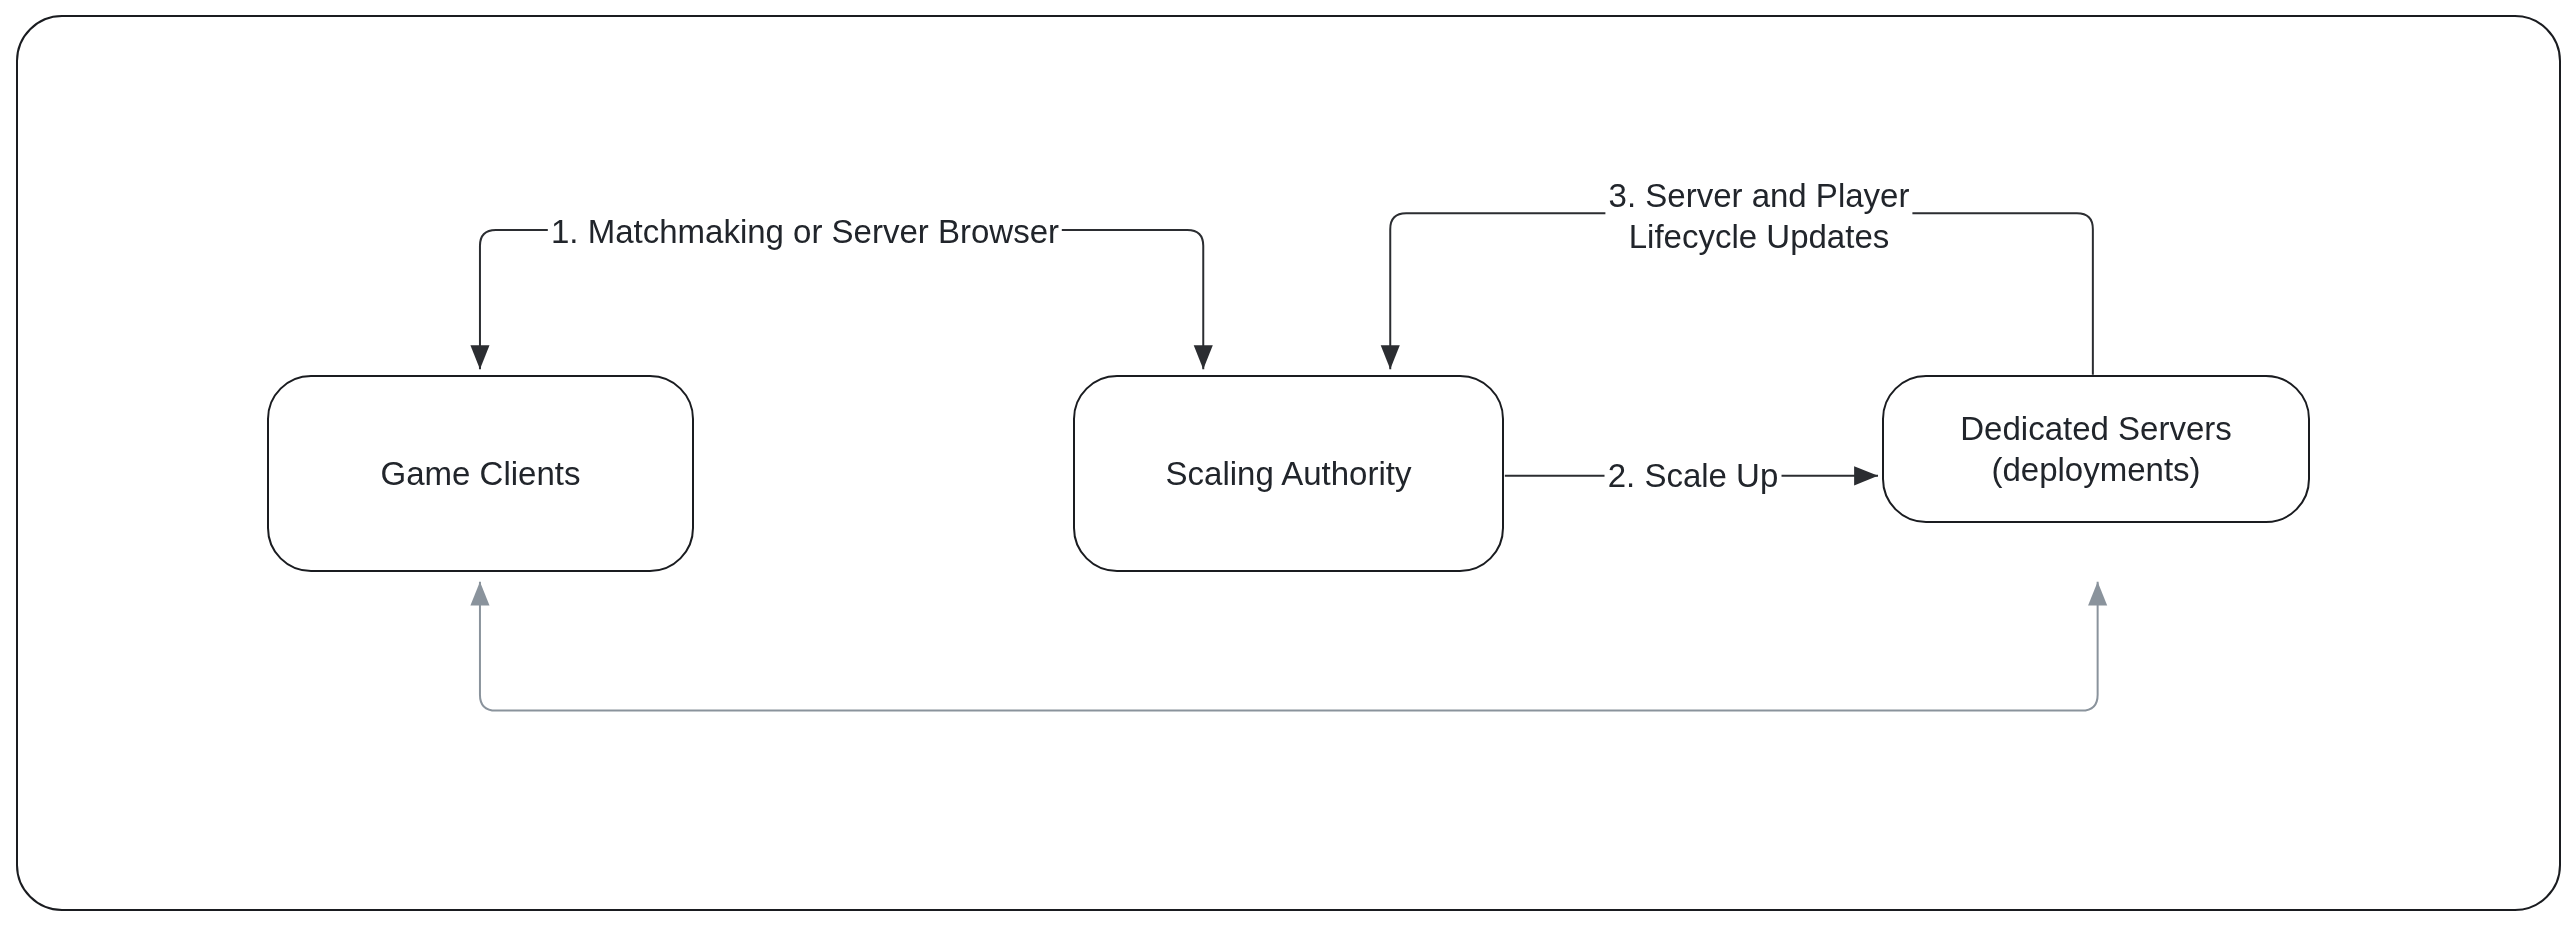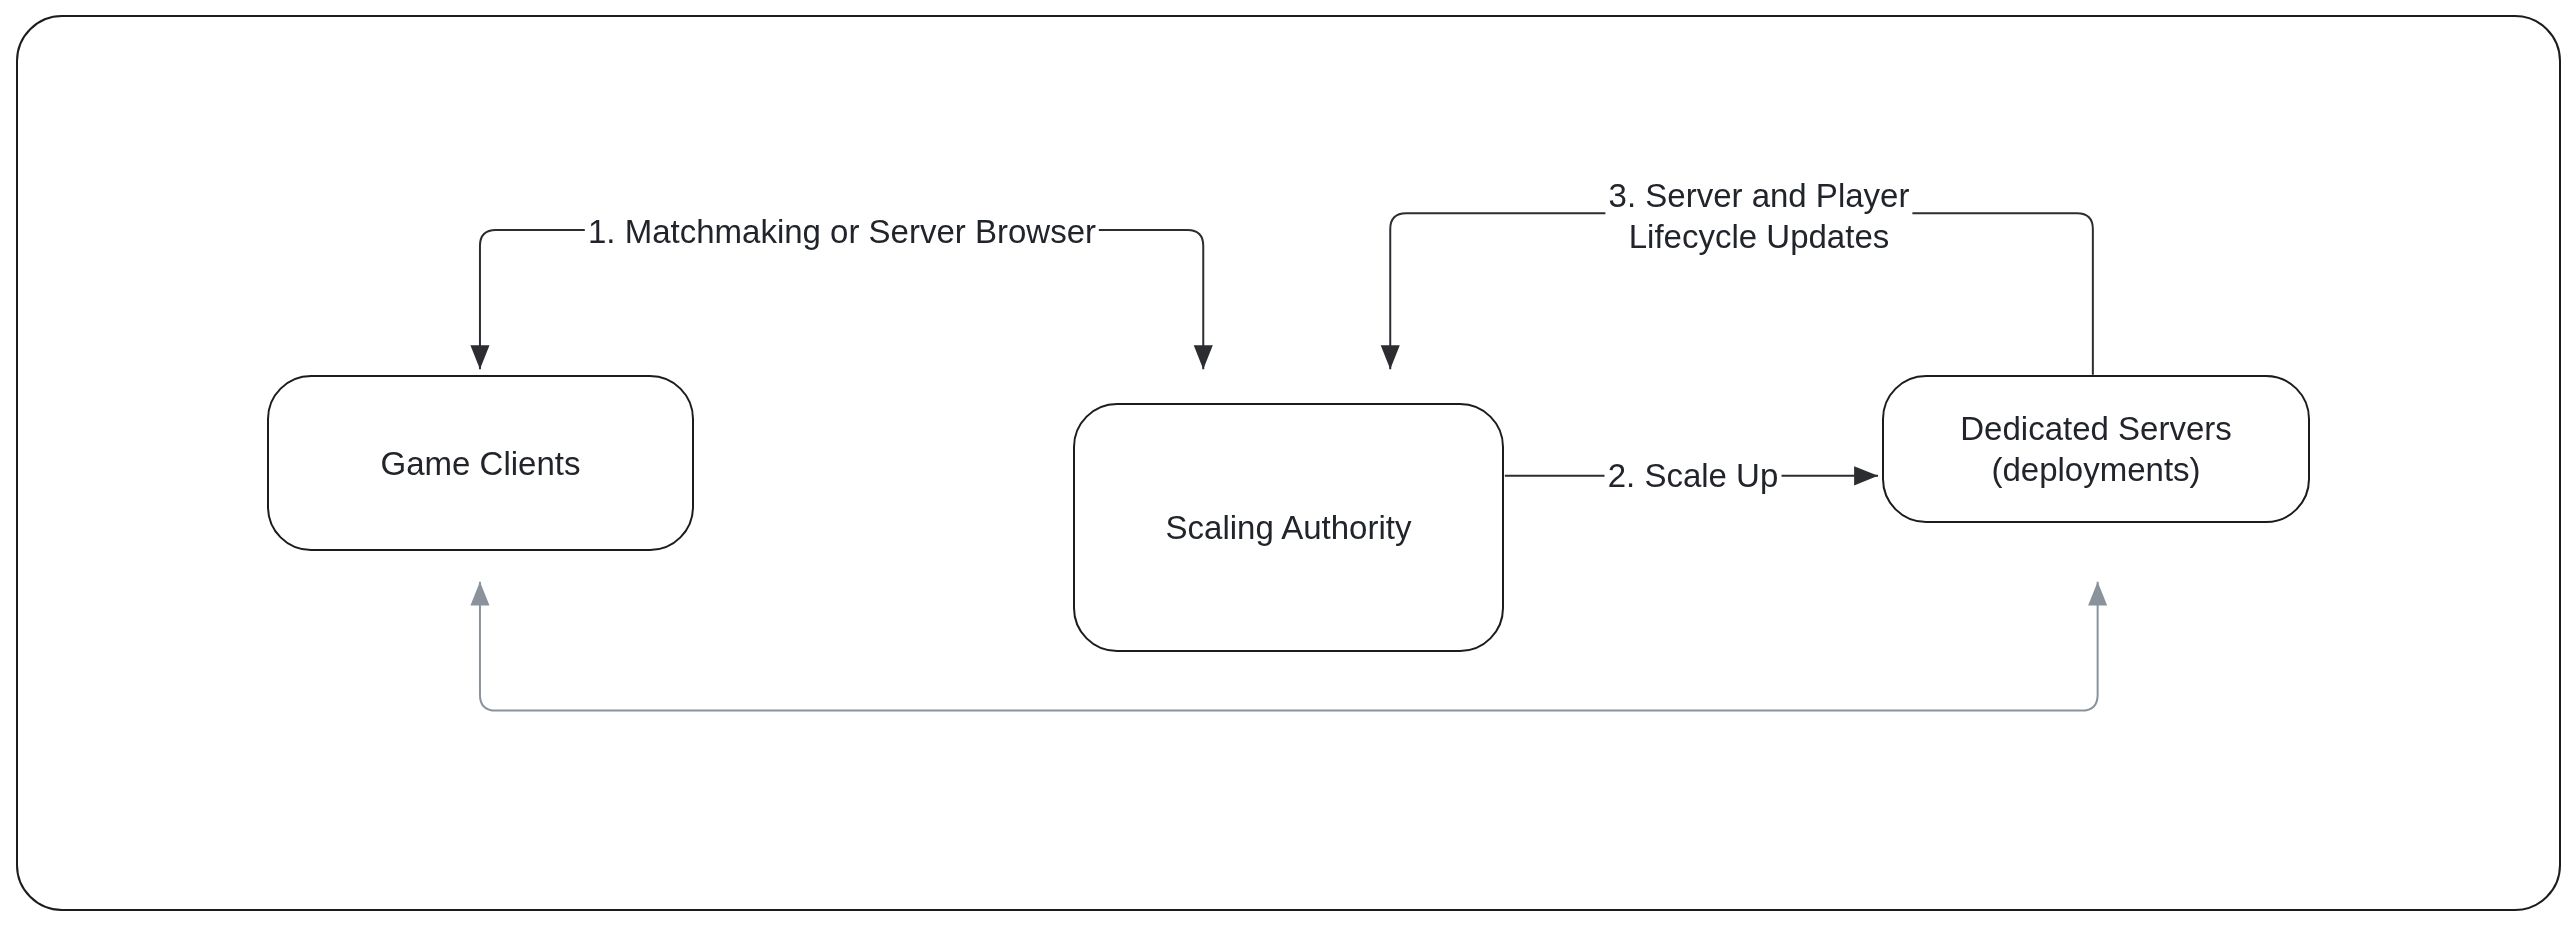--- a/index.html
+++ b/index.html
@@ -50,37 +50,37 @@
     align-items: center;
     justify-content: center;
     border: 2px solid var(--node-border, #1a1c20);
     border-radius: 44px;
     background: #ffffff;
     color: var(--node-text, #21252b);
     font-size: 33px;
     line-height: 41px;
     text-align: center;
   }
-  .node-game-clients     { left: 267px;  top: 375px; width: 427px; height: 176px; }
-  .node-scaling-authority{ left: 1073px; top: 375px; width: 431px; height: 249px; margin-top: 28px; }
+  .node-game-clients     { left: 267px;  top: 375px; width: 427px; height: 197px; }
+  .node-scaling-authority{ left: 1073px; top: 375px; width: 431px; height: 197px; }
   .node-dedicated-servers{ left: 1882px; top: 375px; width: 428px; height: 148px; text-align: right; }
 
   .edge-label {
     position: absolute;
     transform: translate(-50%, -50%);
     background: #ffffff;
     color: var(--node-text, #21252b);
     font-size: 33px;
     line-height: 41px;
     white-space: nowrap;
     text-align: center;
     padding: 0 3.2px;
   }
   .edge-label.gray { color: var(--edge-gray, #8a939c); }
-  .label-matchmaking { left: 842px; top: 231px; }
+  .label-matchmaking { left: 805px; top: 231px; }
   .label-scale-up    { left: 1693px; top: 475px; }
   .label-lifecycle   { left: 1743px; top: 216px; margin-left: 16px; }
   .label-netcode     { left: 1289px; top: 711px; }
 </style>
 </head>
 <body>
 
 <div class="stage" style="--bg: #ffffff; --outer-border: #1a1c20; --node-border: #1a1c20; --node-text: #21252b; --edge-dark: #2b2d31; --edge-gray: #8a939c;">
 
   <div class="outer-border"></div>

